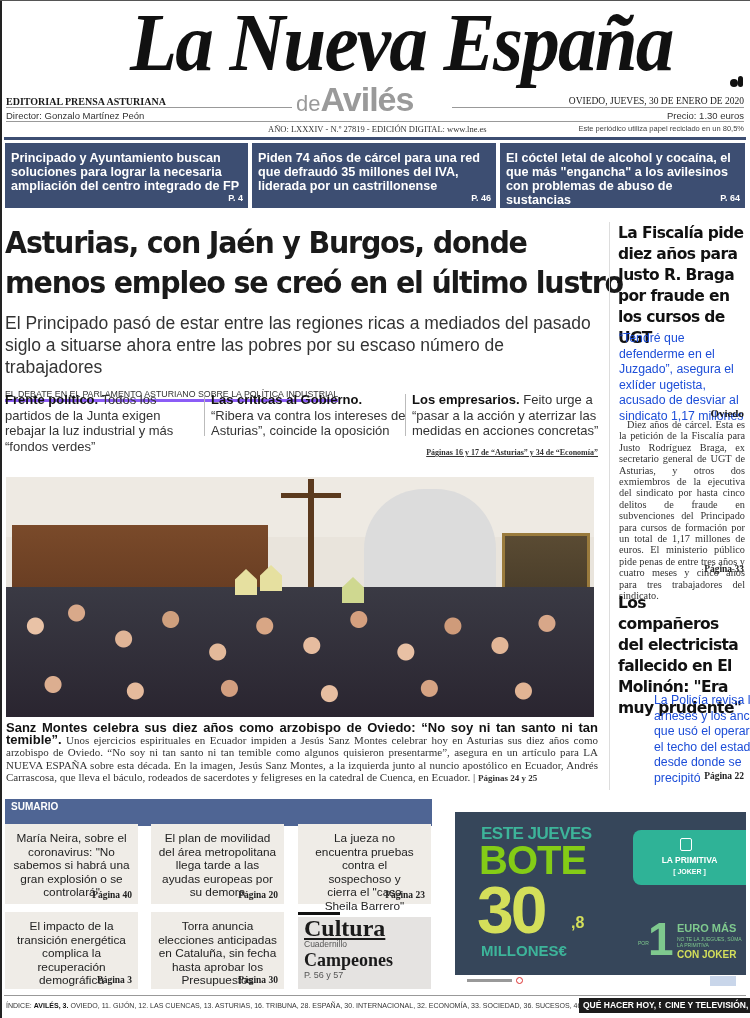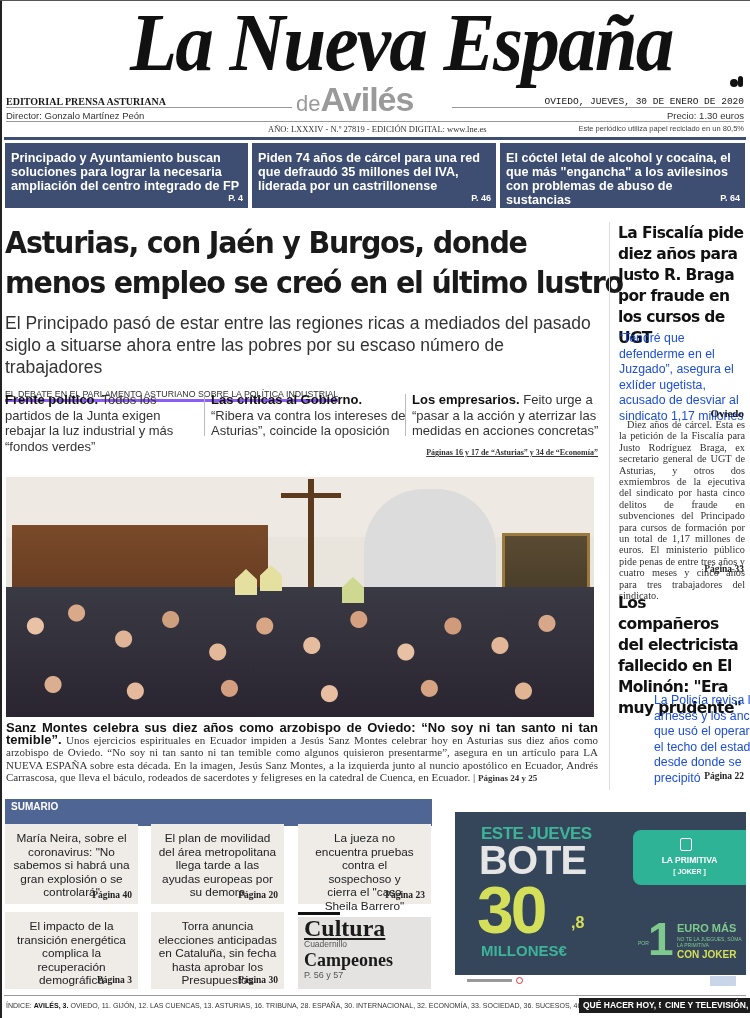--- a/index.html
+++ b/index.html
@@ -8,21 +8,21 @@
   .abs { position: absolute; }
 
   
   .mast-title { left: 130px; top: -6px; font-family: "Liberation Serif", serif; font-style: italic; font-weight: bold; font-size: 83px; letter-spacing: -2px; color: #111; white-space: nowrap; transform: scaleX(0.93); transform-origin: left top; }
   .mast-sub { left: 296px; top: 80px; font-family: "Liberation Sans", sans-serif; font-weight: bold; color: #9a9a9a; white-space: nowrap; }
   .mast-sub .de { font-size: 22px; font-weight: normal; }
   .mast-sub .city { font-size: 34px; letter-spacing: -1px; }
   .editorial { left: 6px; top: 96px; font-family: "Liberation Serif", serif; font-weight: bold; font-size: 10px; }
   .director { left: 6px; top: 110px; font-size: 9.5px; color: #333; }
   .rule { background: #999; height: 1px; }
-  .date { right: 6px; top: 96px; font-family: Liberation Mono, monospace; font-size: 9.5px; }
+  .date { right: 6px; top: 96px; font-family: Liberation Serif, serif; font-size: 9.5px; }
   .price { right: 6px; top: 110px; font-size: 9.5px; color: #333; }
   .recycle { right: 6px; top: 124px; font-size: 7.5px; color: #444; }
   .edition { left: 268px; top: 124px; font-family: "Liberation Serif", serif; font-size: 8.5px; color: #333; }
   .logo-mark { right: 6px; top: 76px; width: 14px; height: 12px; }
   .logo-mark i { position: absolute; background: #111; border-radius: 50%; }
 
   
   .teaser-band { left: 4px; top: 137px; width: 742px; height: 74px; background: #fff; border-top: 3px solid #3d4e72; }
   .teaser { top: 143px; height: 65px; background: #3d4e72; color: #fff; padding: 8px 6px; font-weight: bold; font-size: 12.6px; line-height: 14px; }
   .teaser .pg { position: absolute; right: 5px; bottom: 3px; font-size: 9px; }
@@ -84,21 +84,21 @@
   .cultura { left: 298px; top: 917px; width: 133px; height: 72px; background: #e5e3e1; padding: 2px 6px; }
   .cultura .bar { position: absolute; left: 0; top: -5px; width: 42px; height: 3px; background: #111; }
   .cultura .c1 { font-family: "Liberation Serif", serif; font-weight: bold; font-size: 24px; line-height: 19px; text-decoration: underline; }
   .cultura .c2 { font-size: 8.5px; color: #555; line-height: 12px; }
   .cultura .c3 { font-family: "Liberation Serif", serif; font-weight: bold; font-size: 18px; line-height: 20px; }
   .cultura .c4 { font-size: 9px; color: #555; }
 
   
   .ad { left: 455px; top: 812px; width: 291px; height: 163px; background: #36465a; overflow: hidden; }
   .ad .l1 { position: absolute; left: 26px; top: 12px; color: #3db49a; font-weight: bold; font-size: 17px; letter-spacing: -0.5px; }
-  .ad .l2 { position: absolute; left: 24px; top: 26px; color: #e5e5e5; font-weight: bold; font-size: 40px; letter-spacing: -1px; }
+  .ad .l2 { position: absolute; left: 24px; top: 26px; color: #84cc16; font-weight: bold; font-size: 40px; letter-spacing: -1px; }
   .ad .l3 { position: absolute; left: 22px; top: 60px; color: #d4df5a; font-weight: bold; font-size: 66px; letter-spacing: -3px; }
   .ad .l3s { position: absolute; left: 116px; top: 102px; color: #d4df5a; font-weight: bold; font-size: 16px; }
   .ad .l4 { position: absolute; left: 26px; top: 130px; color: #3db49a; font-weight: bold; font-size: 15px; }
   .ad .badge { position: absolute; left: 178px; top: 18px; width: 113px; height: 55px; background: #2fb397; border-radius: 8px 0 0 8px; color: #fff; text-align: center; }
   .ad .badge .t { font-size: 8.5px; font-weight: bold; margin-top: 25px; }
   .ad .badge .j { font-size: 7px; font-weight: bold; margin-top: 3px; }
   .ad .badge .ico { position: absolute; left: 47px; top: 8px; width: 12px; height: 13px; border: 1.5px solid #fff; border-radius: 2px; }
   .ad .one { position: absolute; left: 193px; top: 100px; color: #7fc98e; font-weight: bold; font-size: 46px; }
   .ad .euro { position: absolute; left: 222px; top: 110px; color: #7fc98e; font-weight: bold; font-size: 11px; }
   .ad .small { position: absolute; left: 222px; top: 124px; color: #7fc98e; font-size: 5px; line-height: 6px; }

